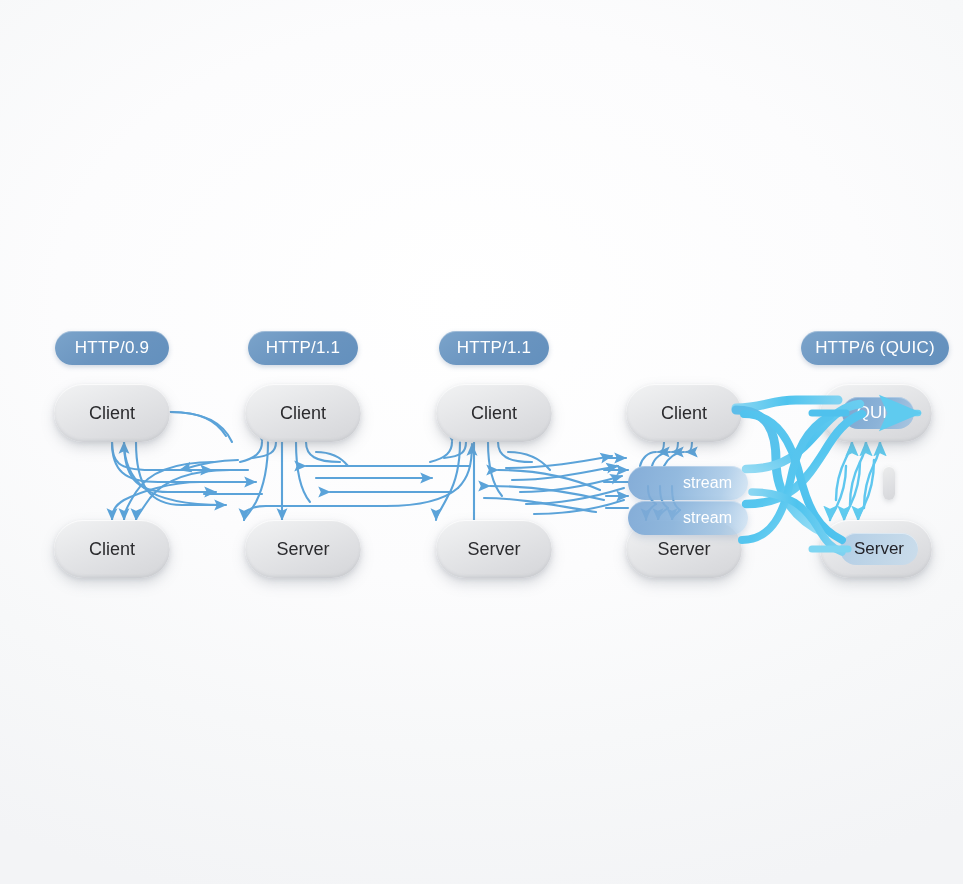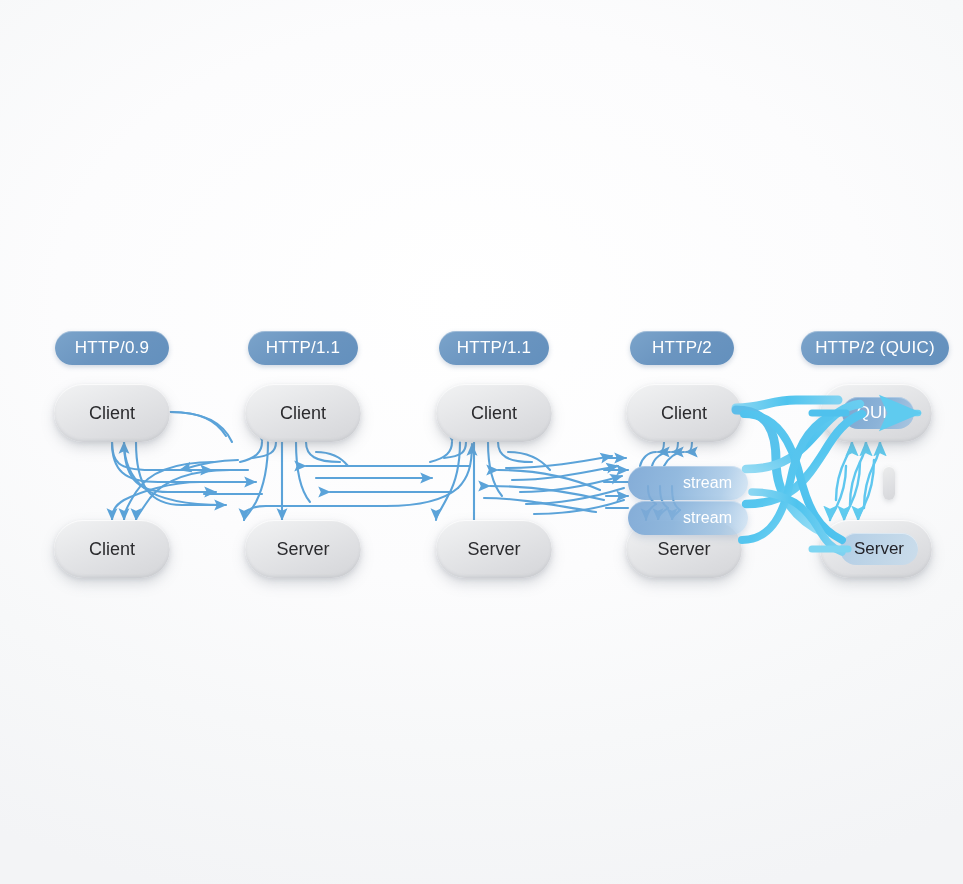--- a/index.html
+++ b/index.html
@@ -315,21 +315,18 @@
   <div class="layer-pills">
     <div class="proto-pill" style="left:55px; top:331px; width:114px;">
       <span>HTTP/0.9</span>
     </div>
     <div class="proto-pill" style="left:248px; top:331px; width:110px;">
       <span>HTTP/1.1</span>
     </div>
     <div class="proto-pill" style="left:439px; top:331px; width:110px;">
       <span>HTTP/1.1</span>
     </div>
-    <div class="proto-pill" style="left:630px; top:331px; width:104px;">
-      <span>HTTP/2</span>
-    </div>
     <div class="proto-pill" style="left:801px; top:331px; width:148px;">
-      <span>HTTP/2 (QUIC)</span>
+      <span>HTTP/6 (QUIC)</span>
     </div>
   </div>
 
 </div>
 
 </body></html>

